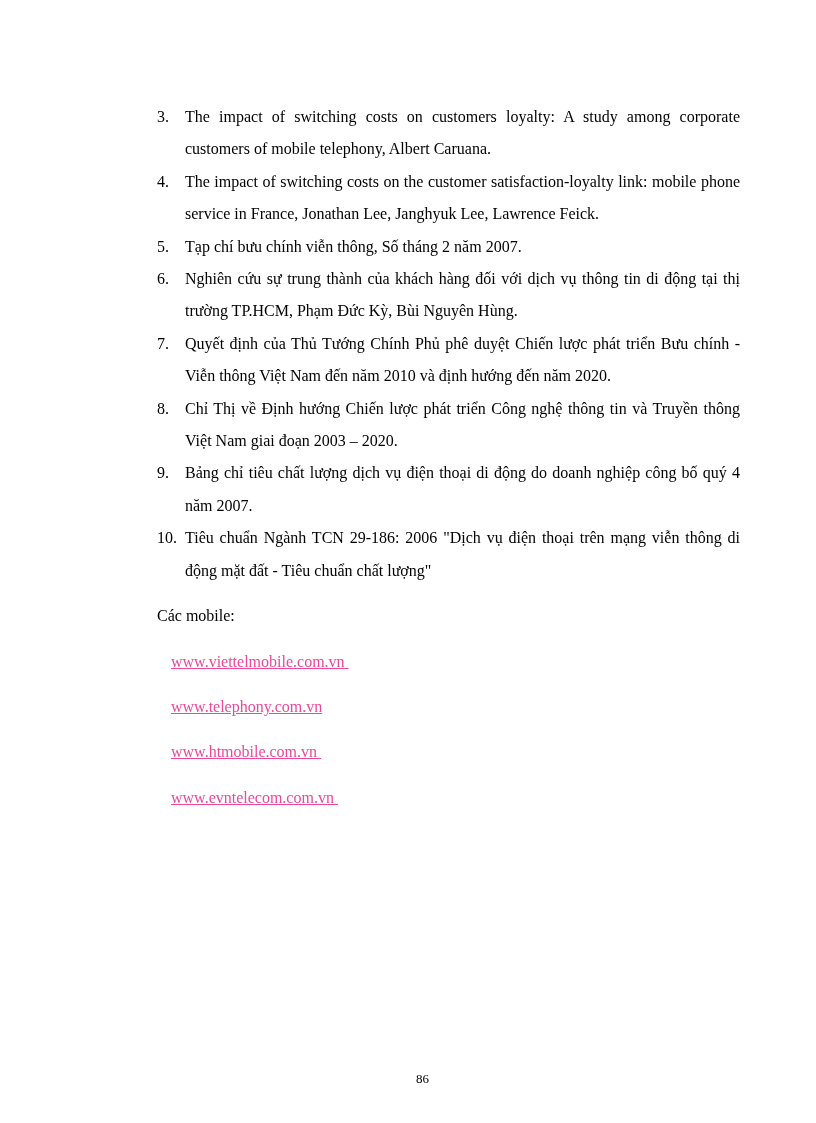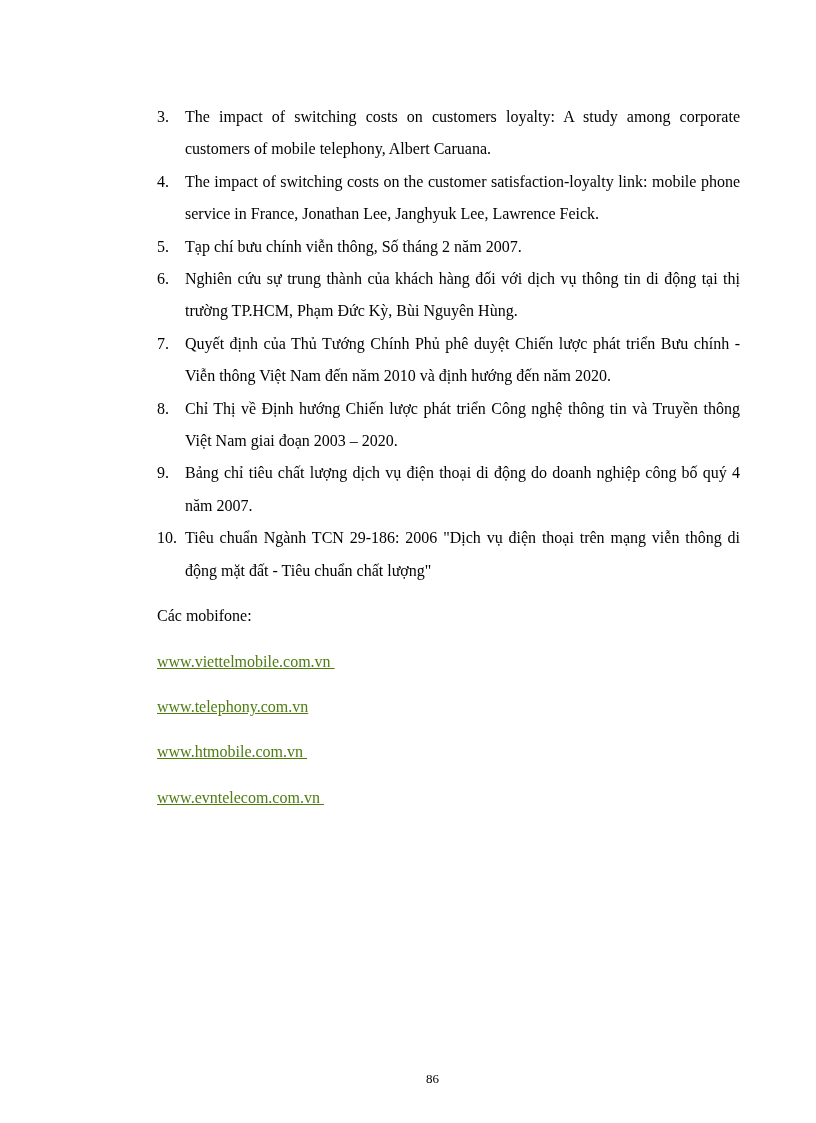--- a/index.html
+++ b/index.html
@@ -42,27 +42,28 @@
     margin: 13px 0 0 0;
     font-size: 16px;
     line-height: 32.4px;
   }
   .weblink-row {
     margin: 13px 0 0 0;
     font-size: 16px;
     line-height: 32.4px;
   }
   .weblink {
-    color: #4d7c0f;
+    color: #ec4899;
     white-space: pre;
+    margin-left: 14px;
   }
   .page-footer {
     position: absolute;
     top: 1071px;
-    left: 152px;
+    left: 142px;
     width: 561px;
     text-align: center;
     font-size: 13px;
     line-height: 16px;
   }
 </style>
 </head>
 <body>
 
 <div class="content">
@@ -95,21 +96,21 @@
     <li class="ref-item">
       <span class="ref-num">9.</span>
       <span class="ref-text">Bảng chỉ tiêu chất lượng dịch vụ điện thoại di động do doanh nghiệp công bố quý 4 năm 2007.</span>
     </li>
     <li class="ref-item">
       <span class="ref-num">10.</span>
       <span class="ref-text">Tiêu chuẩn Ngành TCN 29-186: 2006 "Dịch vụ điện thoại trên mạng viễn thông di động mặt đất - Tiêu chuẩn chất lượng"</span>
     </li>
   </ol>
 
-  <p class="websites-heading">Các mobifone:</p>
+  <p class="websites-heading">Các mobile:</p>
 
   <p class="weblink-row">
     <a href="#" class="weblink">www.viettelmobile.com.vn </a>
   </p>
   <p class="weblink-row">
     <a href="#" class="weblink">www.telephony.com.vn</a>
   </p>
   <p class="weblink-row">
     <a href="#" class="weblink">www.htmobile.com.vn </a>
   </p>

